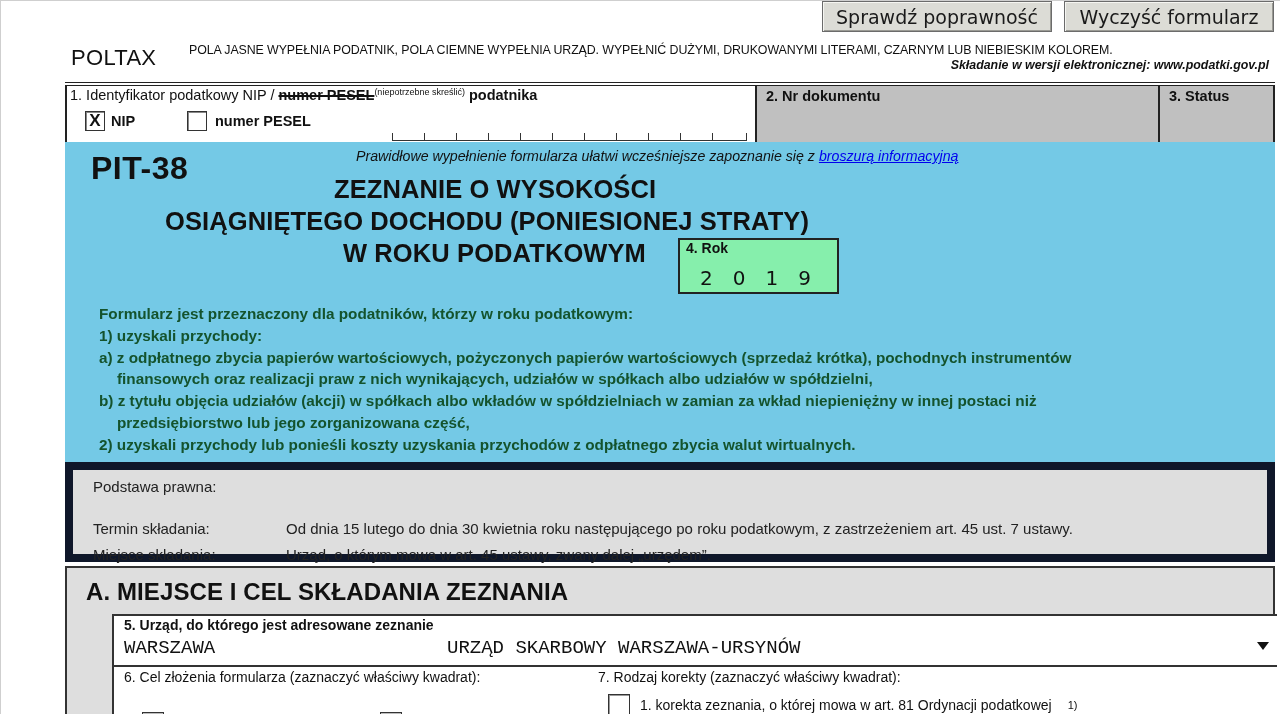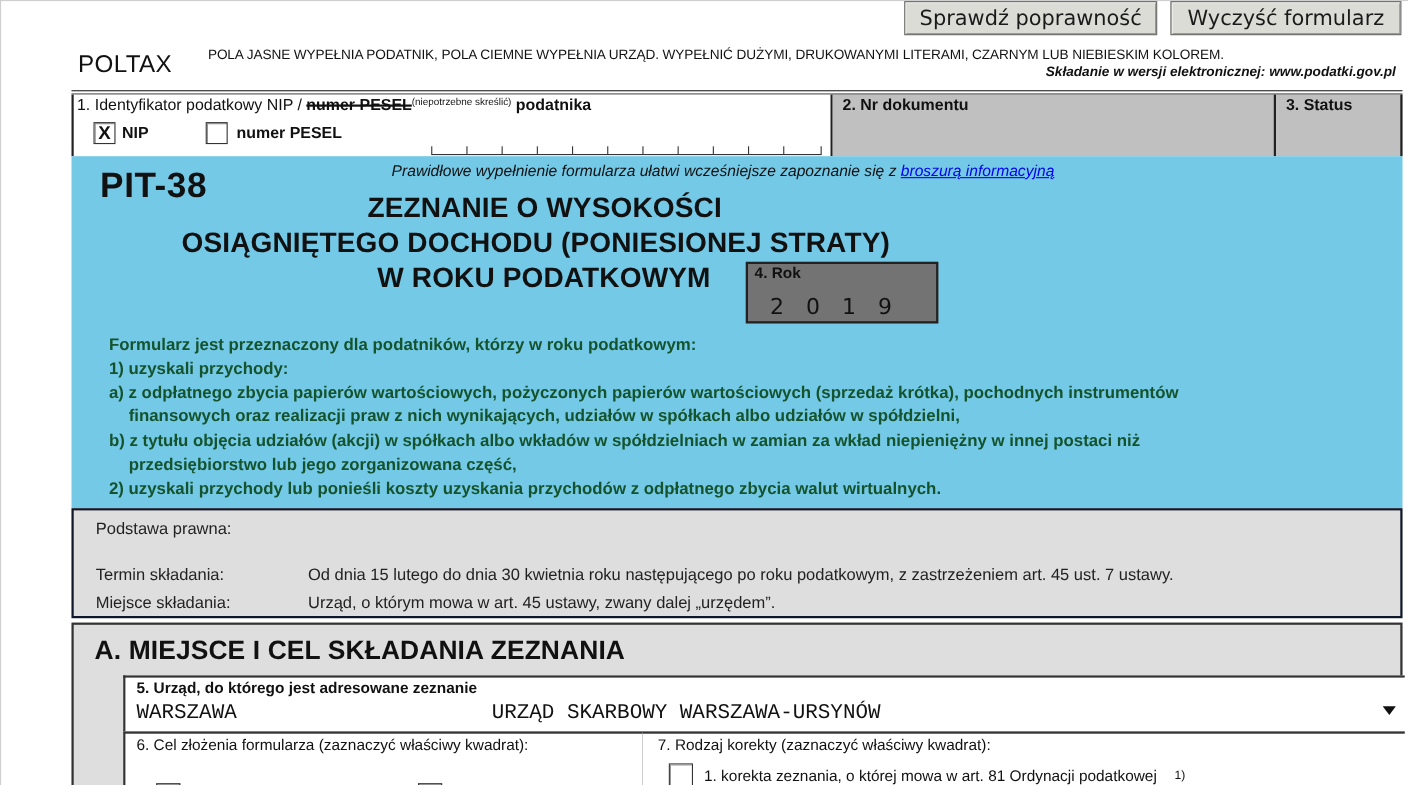--- a/index.html
+++ b/index.html
@@ -67,34 +67,34 @@
     background: #74c9e6;
   }
   .pit { position: absolute; left: 26px; top: 8px; font-size: 32px; font-weight: bold; letter-spacing: 0.5px; }
   .hint { position: absolute; left: 291px; top: 6px; font-size: 14.2px; font-weight: normal; font-style: italic; white-space: nowrap; }
   .hint a { color: #0000ee; text-decoration: underline; cursor: pointer; }
   .title { position: absolute; font-size: 25.5px; font-weight: bold; white-space: nowrap; letter-spacing: 0.1px; }
   #t1 { left: 269px; top: 33px; }
   #t2 { left: 100px; top: 65px; }
   #t3 { left: 278px; top: 97px; }
   .year-box {
-    position: absolute; left: 613px; top: 96px; width: 175px; height: 56px;
-    background: #737373; border: 2px solid #222; box-sizing: border-box;
+    position: absolute; left: 613px; top: 96px; width: 161px; height: 56px;
+    background: #86efac; border: 2px solid #222; box-sizing: border-box;
   }
   .year-lbl { position: absolute; left: 6px; top: 0px; font-size: 14px; font-weight: bold; }
   .year-val { position: absolute; left: 20px; top: 26px; font-family: "DejaVu Sans", sans-serif; font-size: 20px; letter-spacing: 20px; }
 
   .desc { position: absolute; left: 34px; top: 161px; font-size: 15.3px; font-weight: bold; line-height: 21.8px; color: #14532d; }
   .desc div { white-space: nowrap; }
   .desc .ind { padding-left: 18px; }
 
   
   .legal {
     position: absolute; left: 65px; top: 462px; width: 1210px; height: 100px;
-    background: #dedede; border: 2px solid #0f172a; box-sizing: border-box;
+    background: #dedede; border: 8px solid #0f172a; box-sizing: border-box;
     font-size: 15px; color: #222;
   }
   .legal .lbl { position: absolute; left: 20px; white-space: nowrap; }
   .legal .val { position: absolute; left: 213px; white-space: nowrap; line-height: 20px; }
 
   
   .secA {
     position: absolute; left: 65px; top: 566px; width: 1210px; height: 160px;
     background: #dedede; border: 2px solid #333; box-sizing: border-box;
   }

